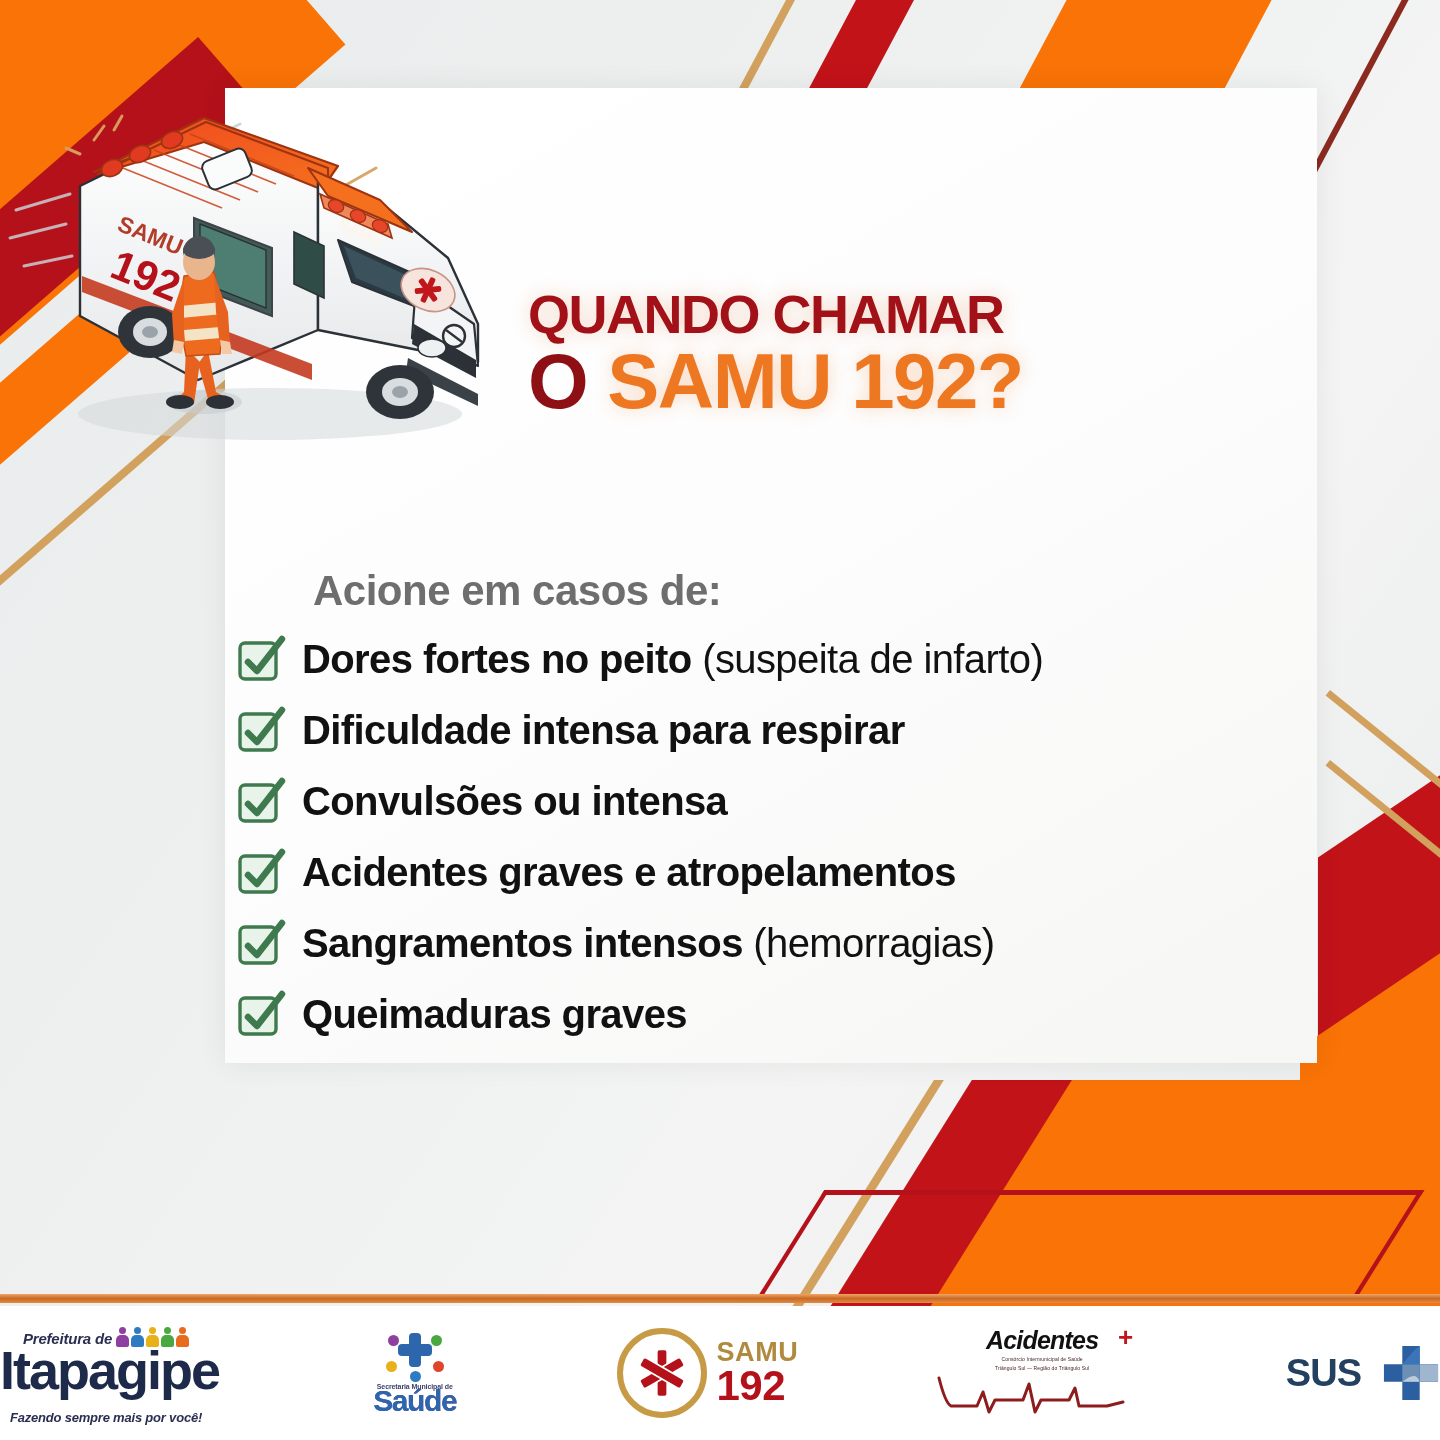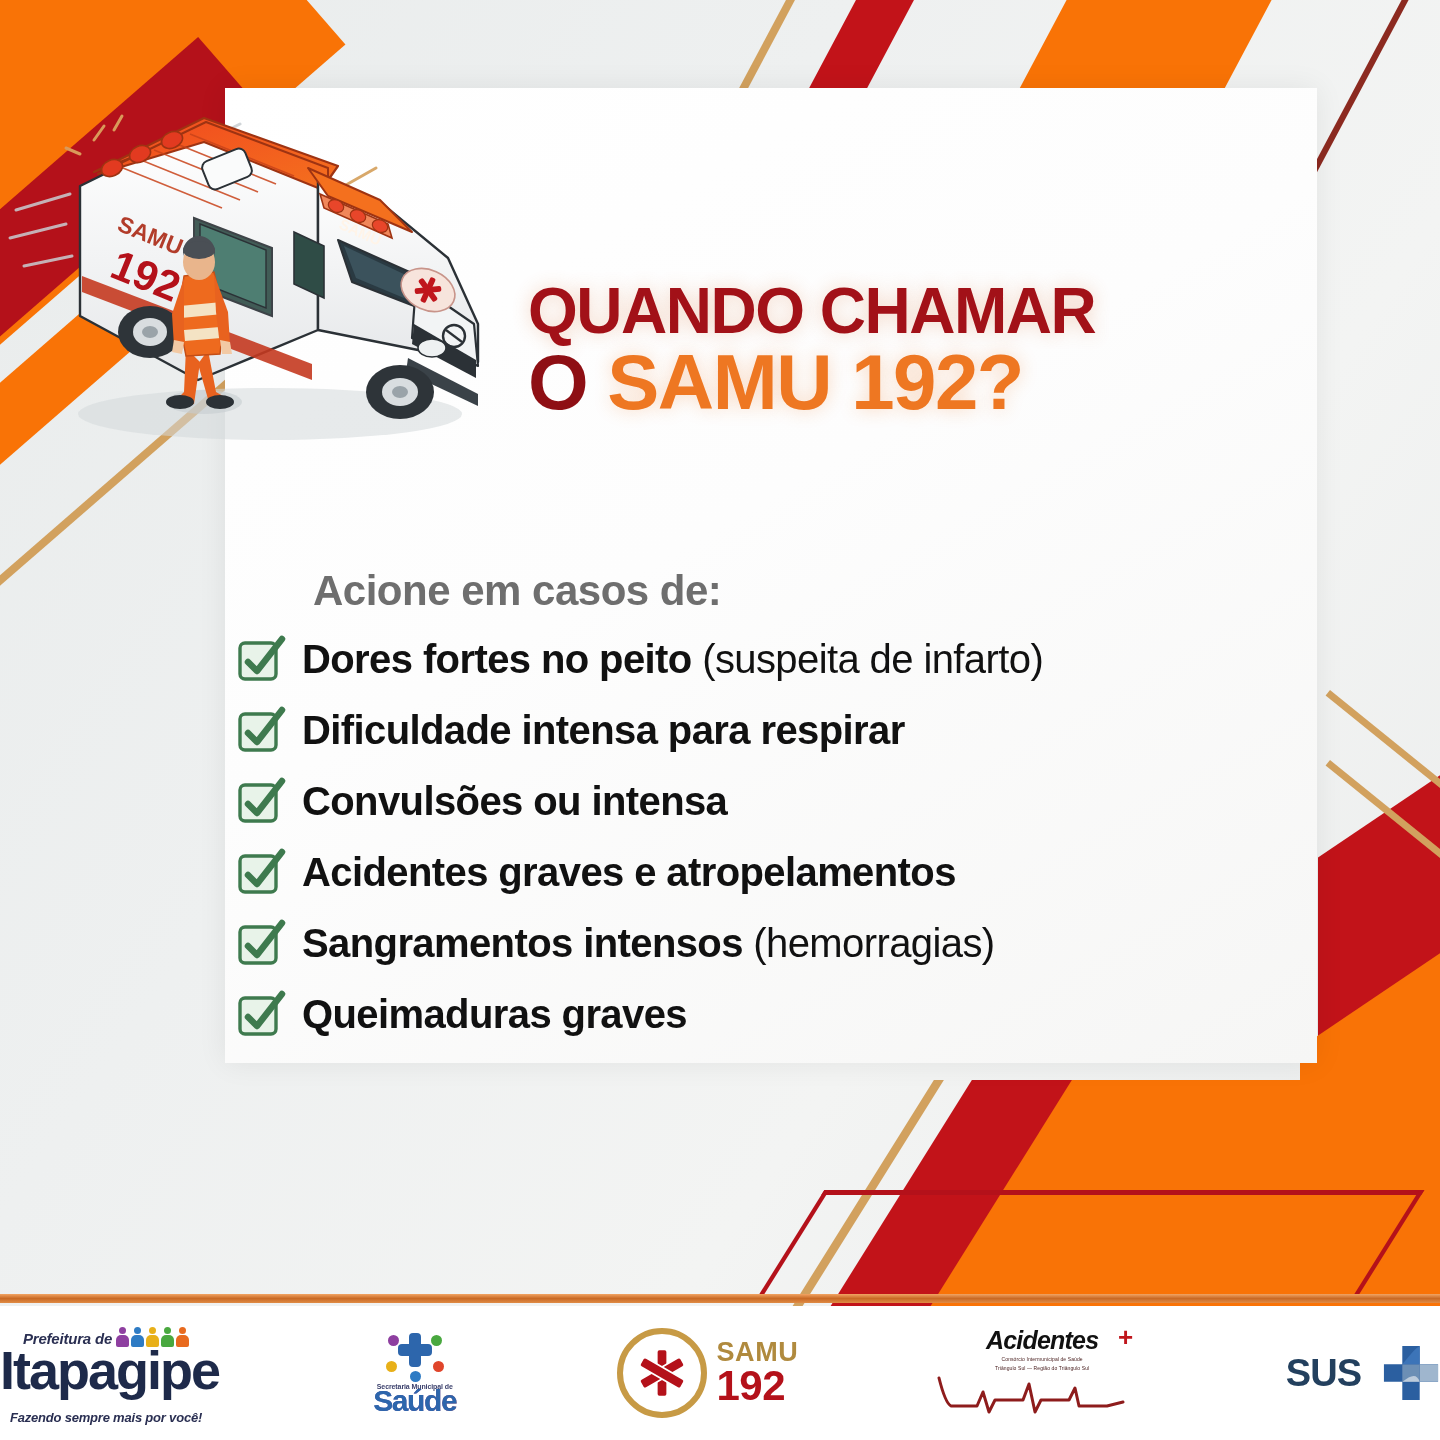--- a/index.html
+++ b/index.html
@@ -210,23 +210,24 @@
   }
   .headline-l1, .headline-l2 {
     margin: 0;
     font-weight: 900;
     letter-spacing: -1.5px;
     line-height: 0.92;
     white-space: nowrap;
     font-family: "Liberation Sans", sans-serif;
   }
   .headline-l1 {
-    font-size: 64px;
+    font-size: 54px;
     color: #A21118;
     text-shadow: 0 0 18px rgba(220,120,60,0.30);
+    margin-top: 8px;
   }
   .headline-l2 {
     font-size: 78px;
     margin-top: 6px;
   }
   .hl-o { color: #8E0F14; }
   .hl-samu {
     color: #EE7722;
     text-shadow: 0 0 18px rgba(238,119,34,0.28);
   }

